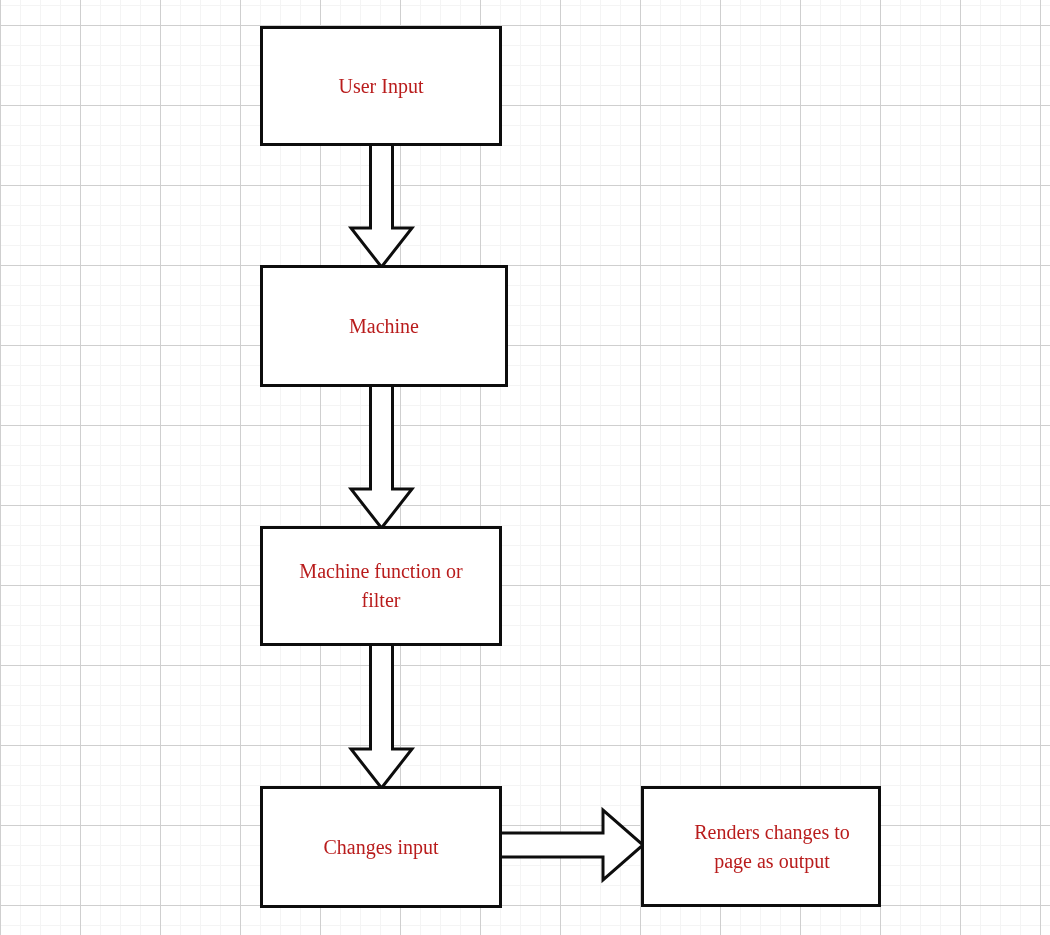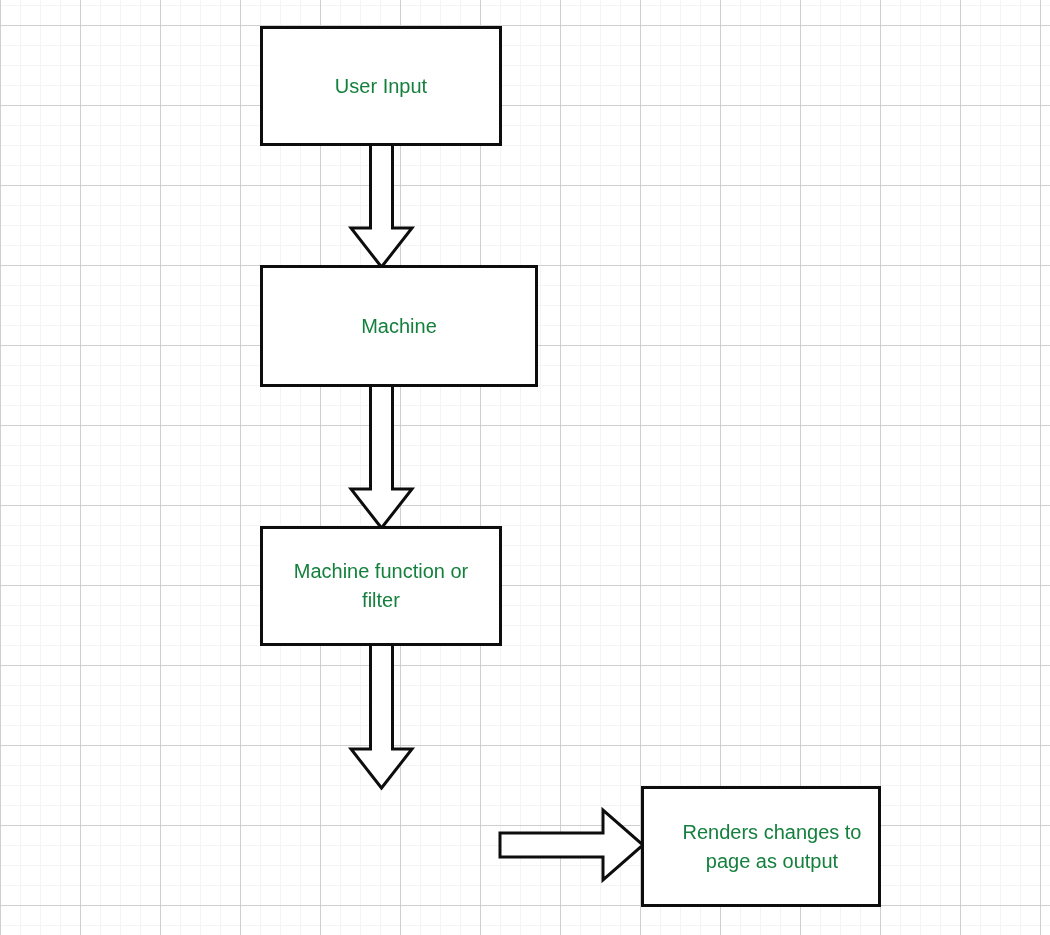--- a/index.html
+++ b/index.html
@@ -27,24 +27,24 @@
     box-sizing: border-box;
     background: #ffffff;
     border: 3px solid #0d0d0d;
     display: flex;
     align-items: center;
     justify-content: center;
     text-align: center;
     z-index: 3;
   }
   .node-label {
-    font-family: Liberation Sans, sans-serif;
+    font-family: Liberation Serif, serif;
     font-size: 20px;
     line-height: 29px;
-    color: #15803d;
+    color: #b91c1c;
     white-space: pre-line;
     padding: 0 10px;
   }
   .edge {
     position: absolute;
     z-index: 2;
   }
   .edge svg {
     display: block;
     overflow: visible;
@@ -58,29 +58,32 @@
 </style>
 </head>
 <body>
 
 <div id="canvas">
 
   <div class="node" id="node-0" style="left:260px; top:26px; width:242px; height:120px;">
     <span class="node-label">User Input</span>
   </div>
 
-  <div class="node" id="node-1" style="left:260px; top:265px; width:278px; height:122px;text-align:right;">
+  <div class="node" id="node-1" style="left:260px; top:265px; width:248px; height:122px;text-align:right;">
     <span class="node-label">Machine</span>
   </div>
 
   <div class="node" id="node-2" style="left:260px; top:526px; width:242px; height:120px;">
     <span class="node-label">Machine function or
 filter</span>
   </div>
 
+  <div class="node" id="node-3" style="left:260px; top:786px; width:242px; height:122px;">
+    <span class="node-label">Changes input</span>
+  </div>
 
   <div class="node" id="node-4" style="left:641px; top:786px; width:240px; height:121px;padding-left:22px;">
     <span class="node-label">Renders changes to
 page as output</span>
   </div>
 
   <div class="edge" style="left:351px; top:144px;">
     <svg width="61" height="123" viewBox="0 0 61 123" aria-hidden="true">
       <polygon class="arrow-shape" points="19.5,0 41.5,0 41.5,84 61,84 30.5,123 0,84 19.5,84"></polygon>
     </svg>

